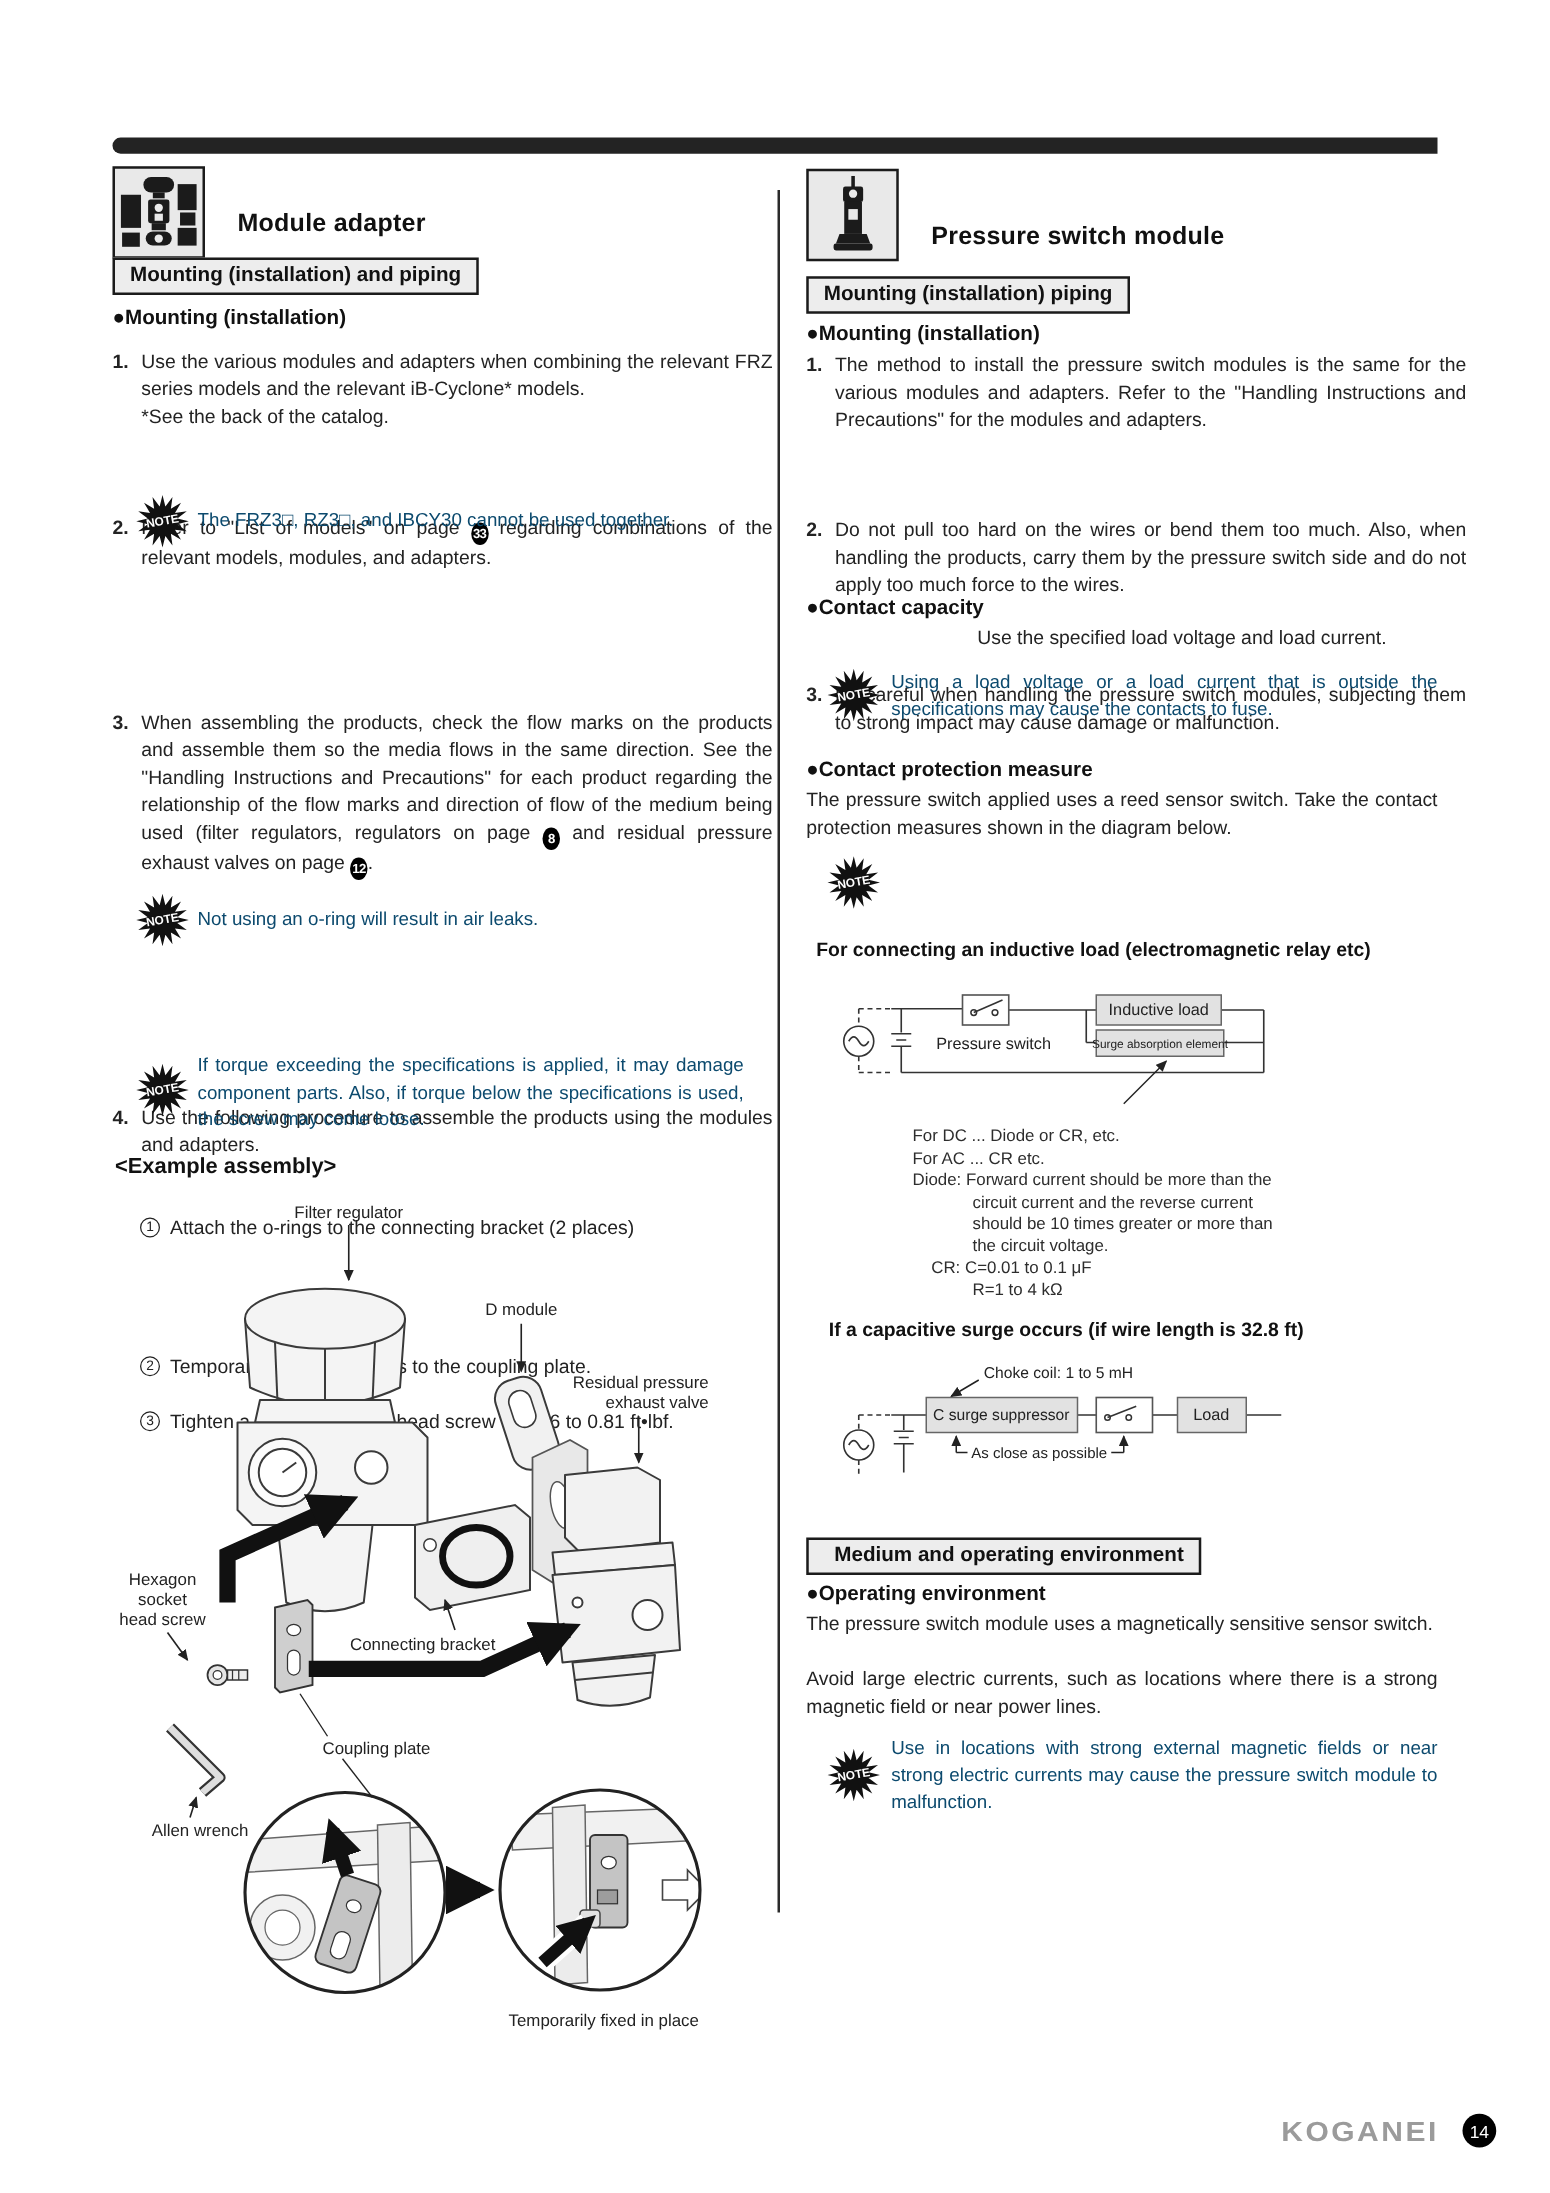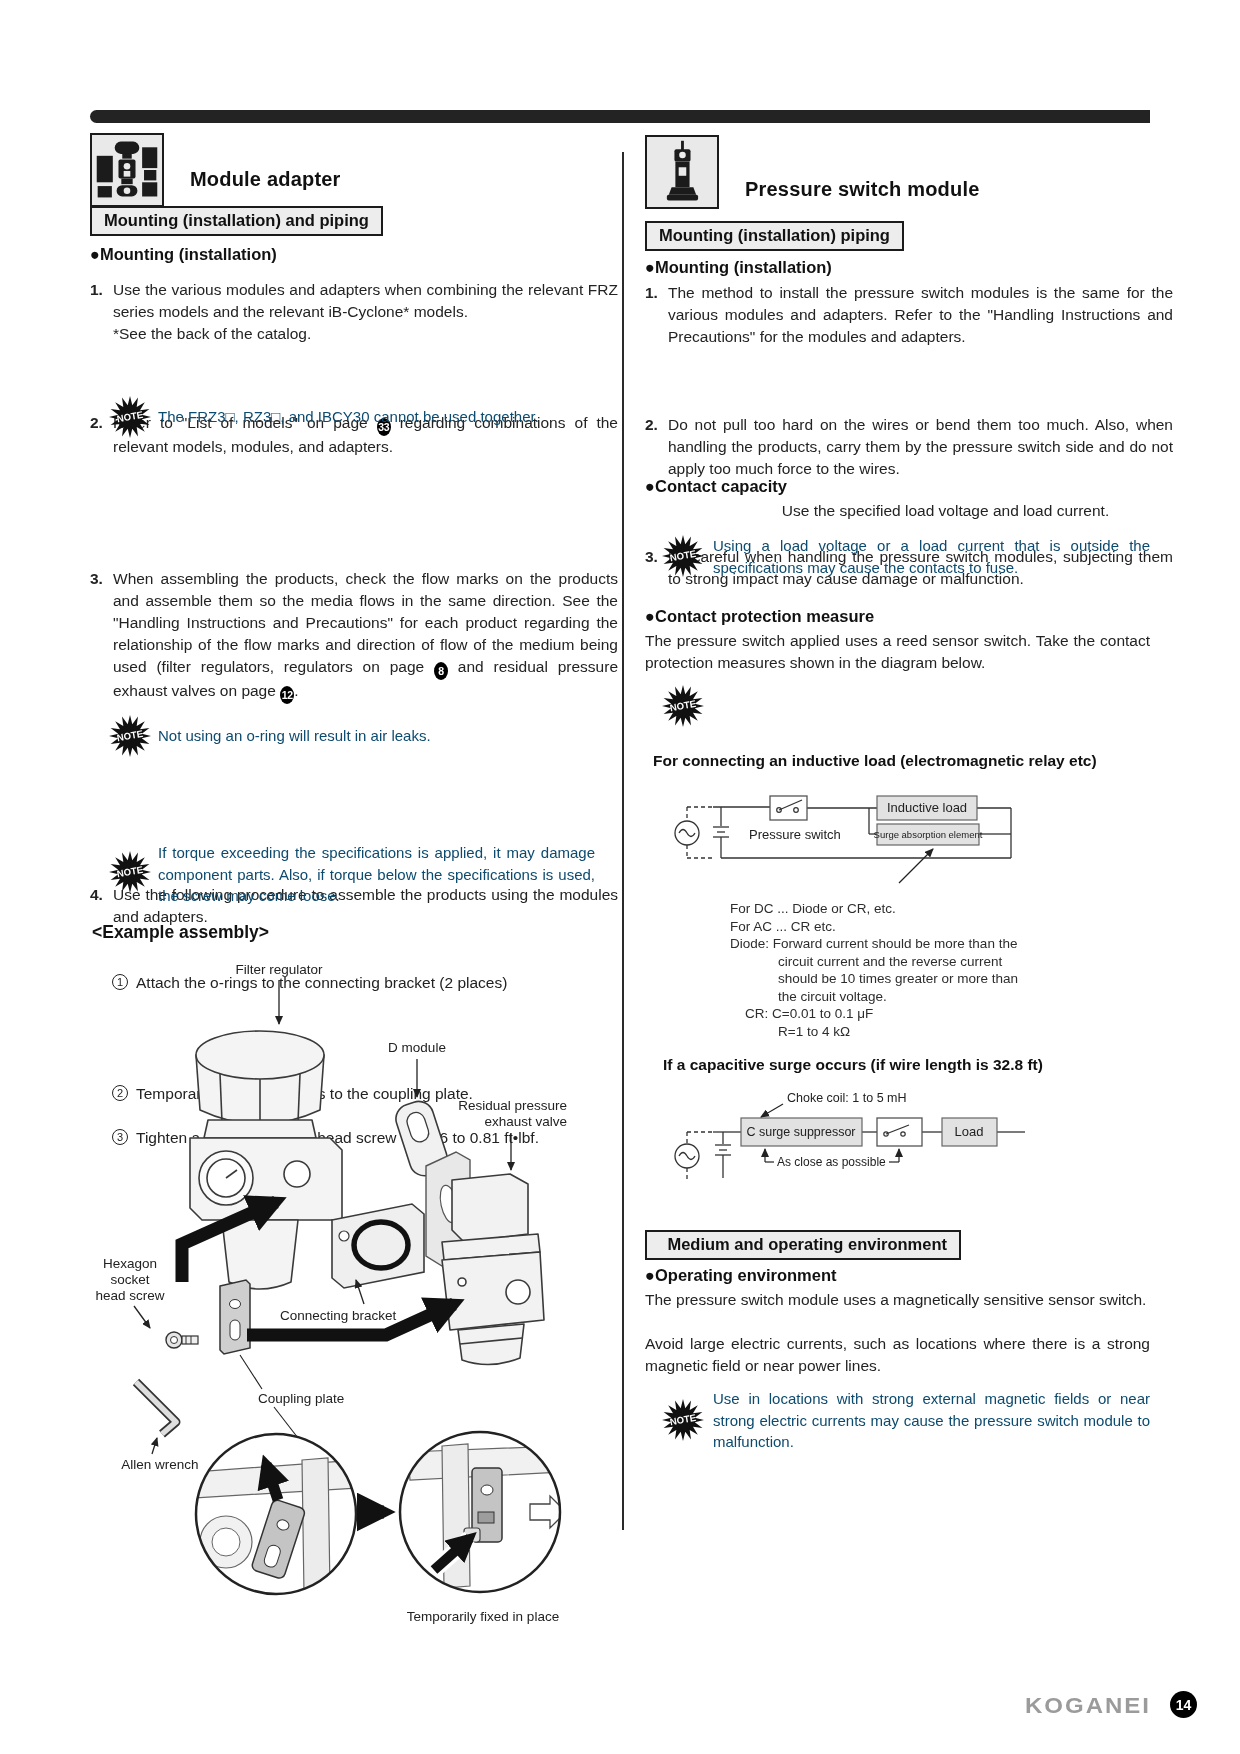--- a/index.html
+++ b/index.html
@@ -27,21 +27,21 @@
   .note-txt{position:absolute;left:68px;width:437px;font-size:15px;line-height:21.5px;text-align:justify;color:#0c4a6e;}
   .pgref{display:inline-flex;width:14px;height:18px;border-radius:50%;background:#000;color:#fff;
          font-size:10.5px;font-weight:bold;align-items:center;justify-content:center;
          vertical-align:-3px;letter-spacing:-0.5px;}
   .exhdr{font-size:17.5px;font-weight:bold;color:#111;white-space:nowrap;}
   .cirhdr{font-size:15.5px;font-weight:bold;color:#111;white-space:nowrap;}
   .dcline{font-size:13.5px;line-height:17.5px;color:#2d2d2d;white-space:nowrap;}
   .d1{margin-left:48px;}
   .dcr{margin-left:15px;}
   .brand{font-size:24px;font-weight:bold;color:#9b9b9b;letter-spacing:2px;transform:scaleY(.92);}
-  .pgnum{width:27px;height:27px;border-radius:50%;background:#000;color:#fff;font-weight:bold;
+  .pgnum{width:27px;height:27px;border-radius:50%;background:#000;color:#fff;font-weight:normal;
          font-size:14px;display:flex;align-items:center;justify-content:center;}
   svg text{font-family:"Liberation Sans","DejaVu Sans",sans-serif;}
 </style>
 </head>
 <body>
 
 <div class="abs topbar"></div>
 <div class="abs divider"></div>
 
 <div id="col-left" class="abs col">

